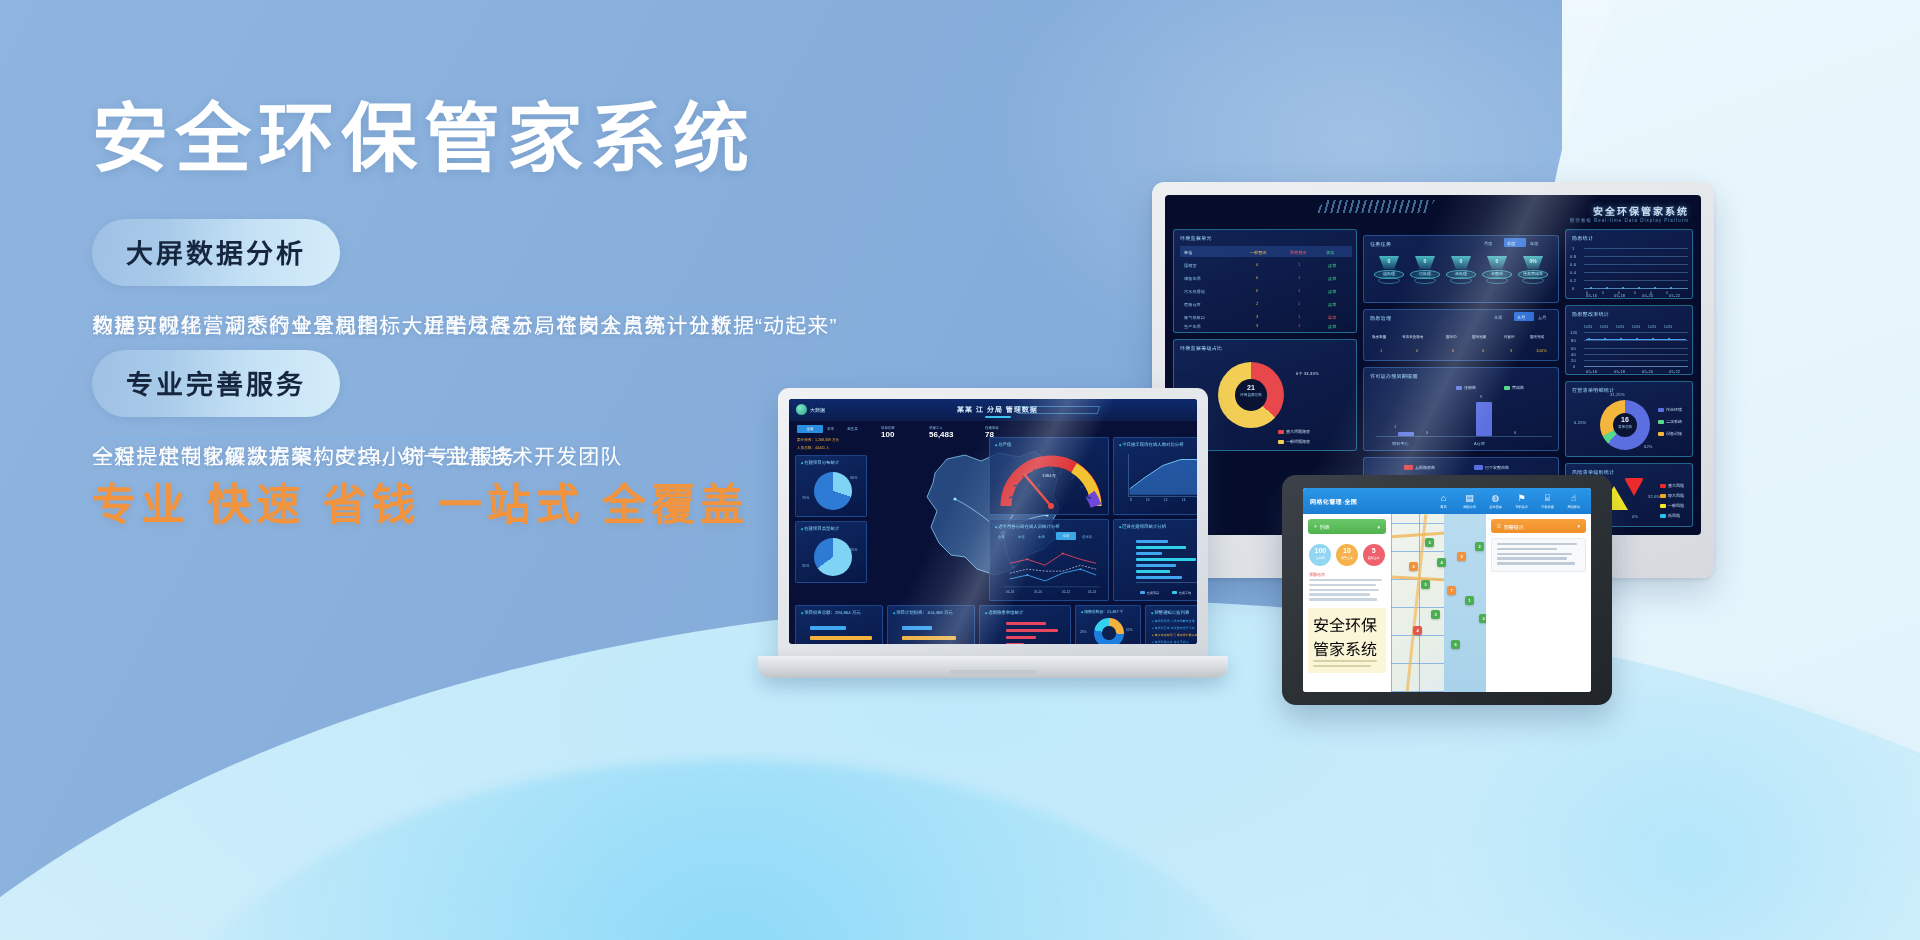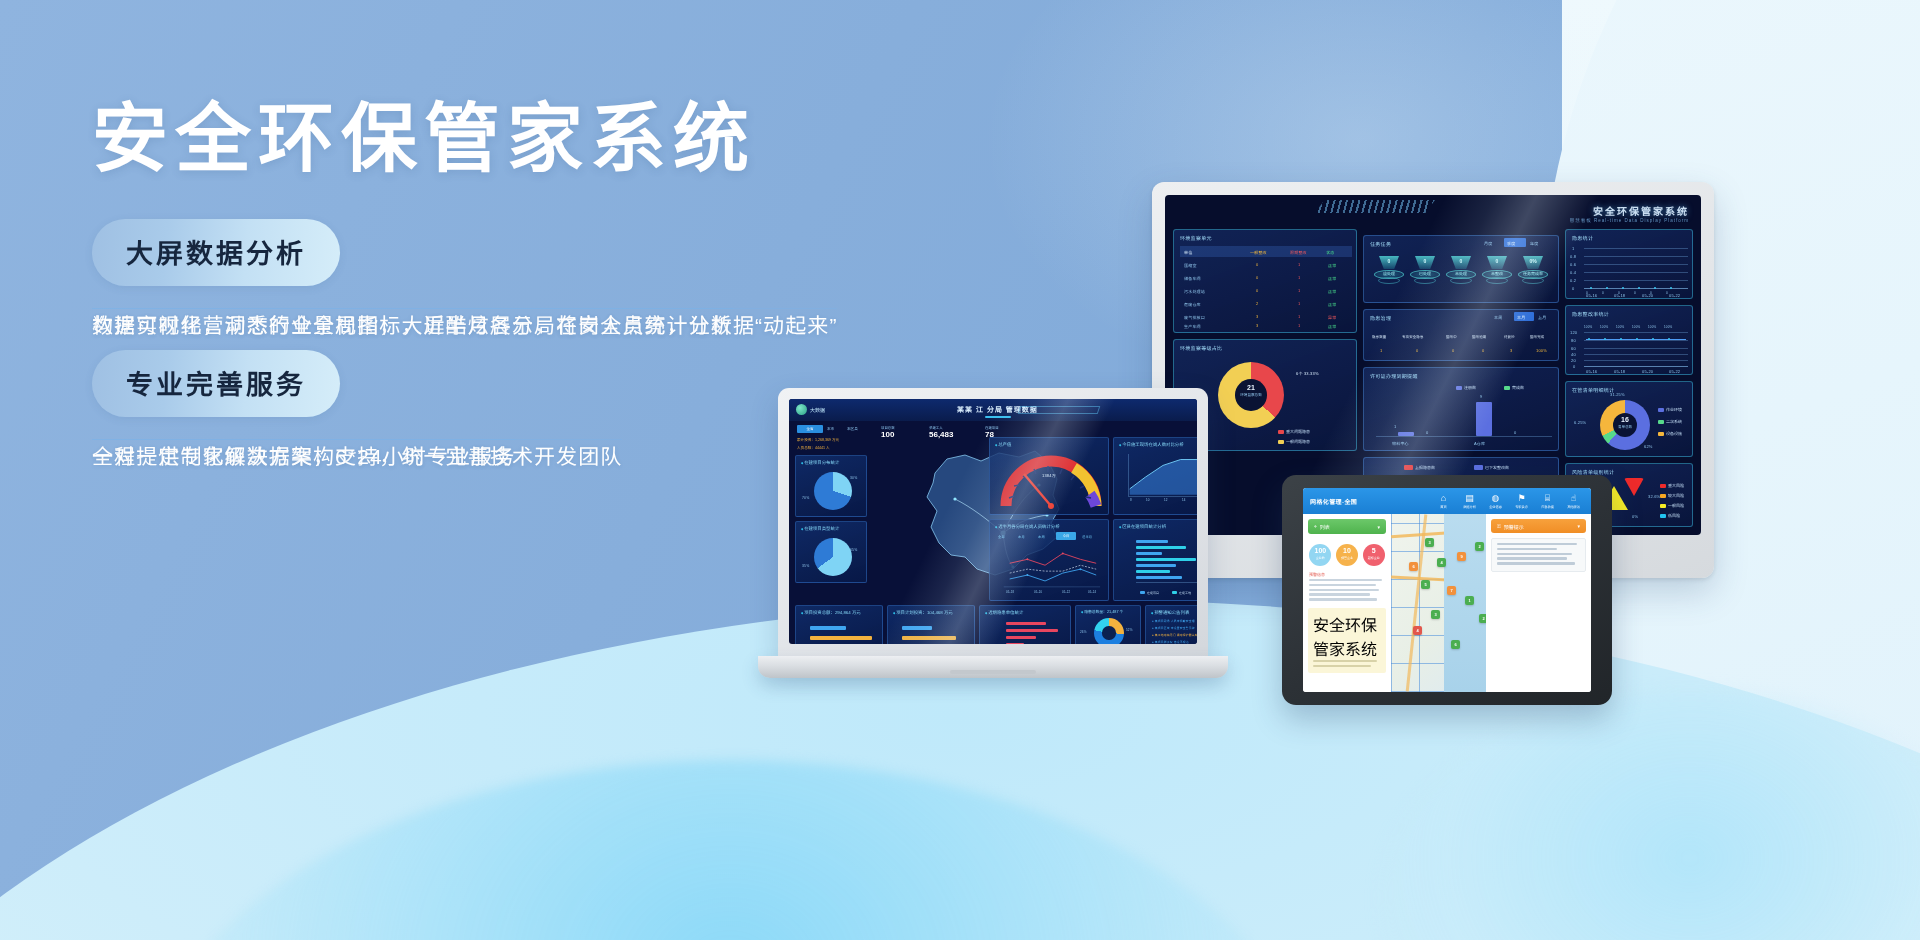--- a/index.html
+++ b/index.html
@@ -349,20 +349,21 @@
       <span class="ln">数据可视化，洞悉行业全局指标，近半月各分局在岗人员统计分析</span>
     </div>
 
     <div class="pill second">专业完善服务</div>
 
     <div class="para">
       <span class="ln">全程提供专家级数据架构支持，统一完善技术开发团队</span>
       <span class="ln">一对一定制化解决方案，6*24小时专业服务</span>
     </div>
 
+    <div class="tagline">专业 快速 省钱 一站式 全覆盖</div>
   </div>
 
   <div class="devices">
 
     <div class="monitor">
       <div class="monitor-neck"></div>
       <div class="monitor-foot"></div>
 
       <div class="monitor-bezel">
         <div class="monitor-screen">

